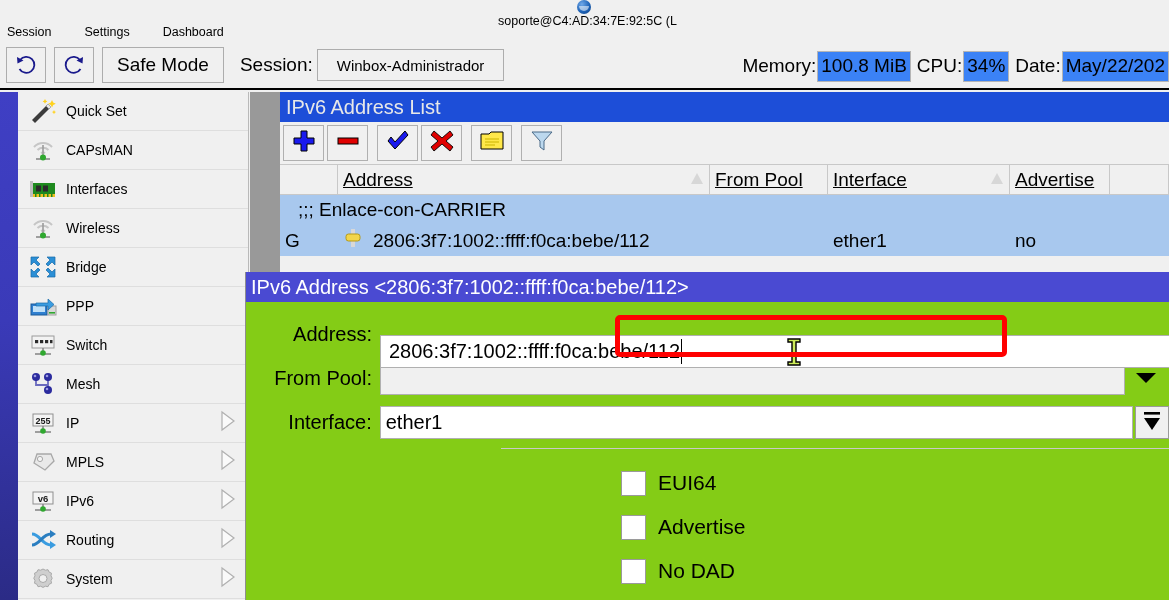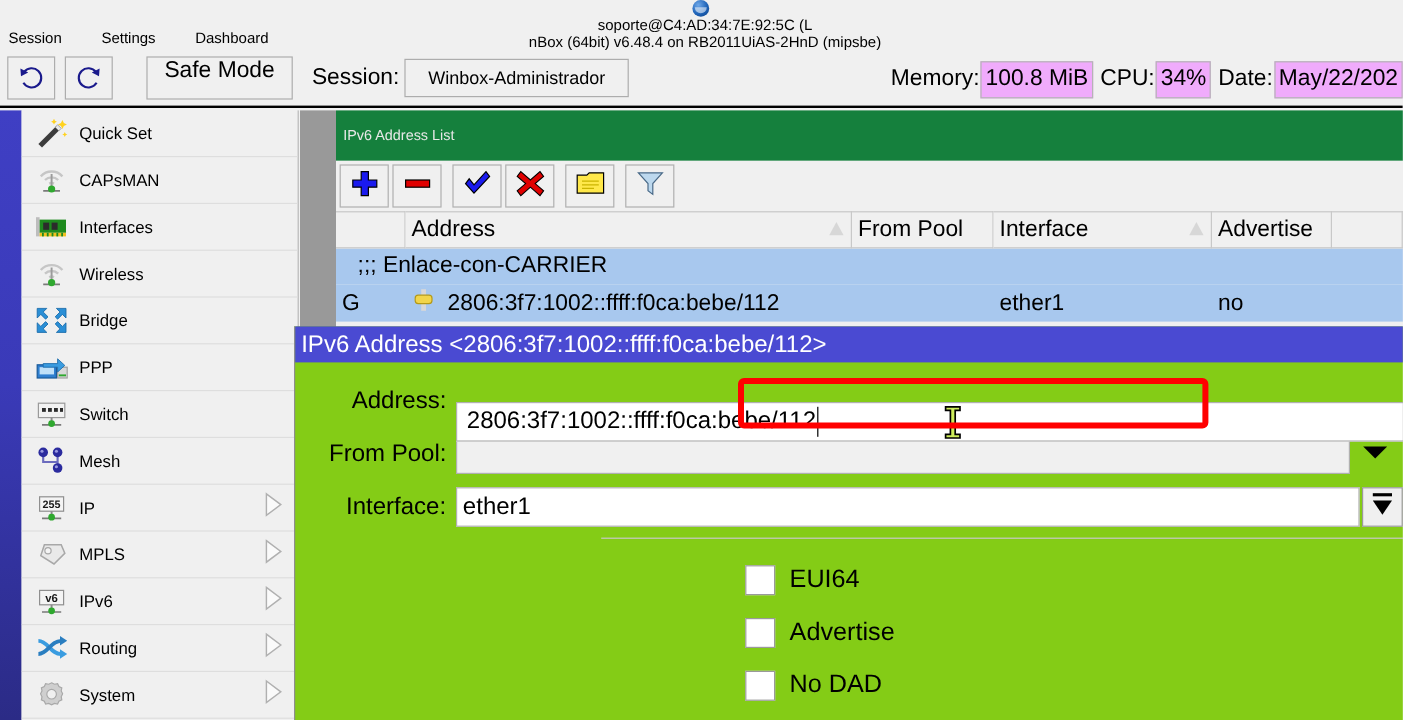--- a/index.html
+++ b/index.html
@@ -49,35 +49,35 @@
     height:48px; background:#f0f0f0; display:flex; align-items:center;
     padding:0 6px; border-bottom:2px solid #000; position:relative;
   }
   .tbtn{
     width:40px;height:36px;border:1px solid #adadad;background:#f0f0f0;
     display:flex;align-items:center;justify-content:center;margin-right:8px;
   }
   .tbtn svg{ display:block; }
   #safe-mode{
     height:36px; border:1px solid #adadad; background:#f0f0f0;
-    display:flex;padding:0 14px; font-size:19px;
-    margin-left:20px; margin-right:16px;
+    display:flex;align-items:center; padding:0 14px; font-size:19px;
+    margin-left:0; margin-right:16px;
   }
   #session-label{ font-size:19px; margin-right:4px; }
   #session-value{
     height:32px;border:1px solid #adadad;background:#f0f0f0;
     display:flex;align-items:center;padding:0 19px;font-size:15px;
   }
   #status-right{
     position:absolute; right:0; top:0; height:48px;
     display:flex; align-items:center; font-size:19px; white-space:nowrap;
   }
   #status-right .lbl{ padding:0 1px 0 6px; }
   #status-right .val{
-    border:1px solid #b5b5b5; background:#f0abfc; height:31px;
+    border:1px solid #b5b5b5; background:#3b82f6; height:31px;
     display:flex;align-items:center;padding:0 3px;
   }
 
   
   #main{ position:absolute; left:0; top:92px; width:1169px; height:508px; }
 
   
   #winbox-strip{
     position:absolute;left:0;top:0;width:18px;height:508px;
     background:linear-gradient(180deg,#3f3fc4 0%,#3a3ab8 45%,#2b2b86 100%);
@@ -101,41 +101,42 @@
   
   #gray-gap{
     position:absolute; left:250px; top:0; width:30px; height:184px;
     background:#999999;
   }
   #list-win{
     position:absolute; left:280px; top:0; width:889px; height:184px;
     background:#f0f0f0;
   }
   #list-title{
-    height:42px; background:#15803d; color:#e8e8e8; font-size:12px;
+    height:30px; background:#1d4ed8; color:#e8e8e8; font-size:20px;
     display:flex; align-items:center; padding-left:6px;
   }
   #list-toolbar{
     height:42px; background:#f0f0f0; display:flex; align-items:center;
     padding:3px 0 3px 3px;
   }
   .lbtn{
     width:41px;height:36px;border:1px solid #b0b0b0;background:#f0f0f0;
     display:flex;align-items:center;justify-content:center;margin-right:3px;
   }
   .lbtn.gap{ margin-left:6px; }
 
   
   #grid{ font-size:19px; }
   #grid .hrow{ display:flex; height:31px; background:#f0f0f0; }
   #grid .hcell{
     border-right:1px solid #c8c8c8; border-top:1px solid #c8c8c8;
     border-bottom:1px solid #c8c8c8;
     display:flex;align-items:center;padding-left:5px; position:relative;
     background:#f0f0f0;
+    text-decoration:underline;
   }
   #grid .hcell .sortmark{
     position:absolute; right:5px; top:7px;
     width:0;height:0;border-left:7px solid transparent;border-right:7px solid transparent;
     border-bottom:12px solid transparent;
   }
   #grid .hcell .sortmark:after{
     content:"";position:absolute;left:-6px;top:1px;
     width:0;height:0;border-left:6px solid transparent;border-right:6px solid transparent;
     border-bottom:11px solid #d7d7d7;
@@ -198,21 +199,20 @@
   }
   .cblabel{ font-size:21px; }
 </style>
 </head>
 <body>
 
 <div id="titlebar">
   <div id="app-logo"></div>
   <span class="tb-seg">soporte@C4:AD:34:7E:92:5C  (L</span>
   <span id="redacted"></span>
-  <span class="tb-seg">nBox (64bit) v6.48.4 on RB2011UiAS-2HnD (mipsbe)</span>
 </div>
 
 <div id="menubar">
   <span class="menu-item">Session</span>
   <span class="menu-item">Settings</span>
   <span class="menu-item">Dashboard</span>
 </div>
 
 <div id="toolbar">
   <div class="tbtn">

